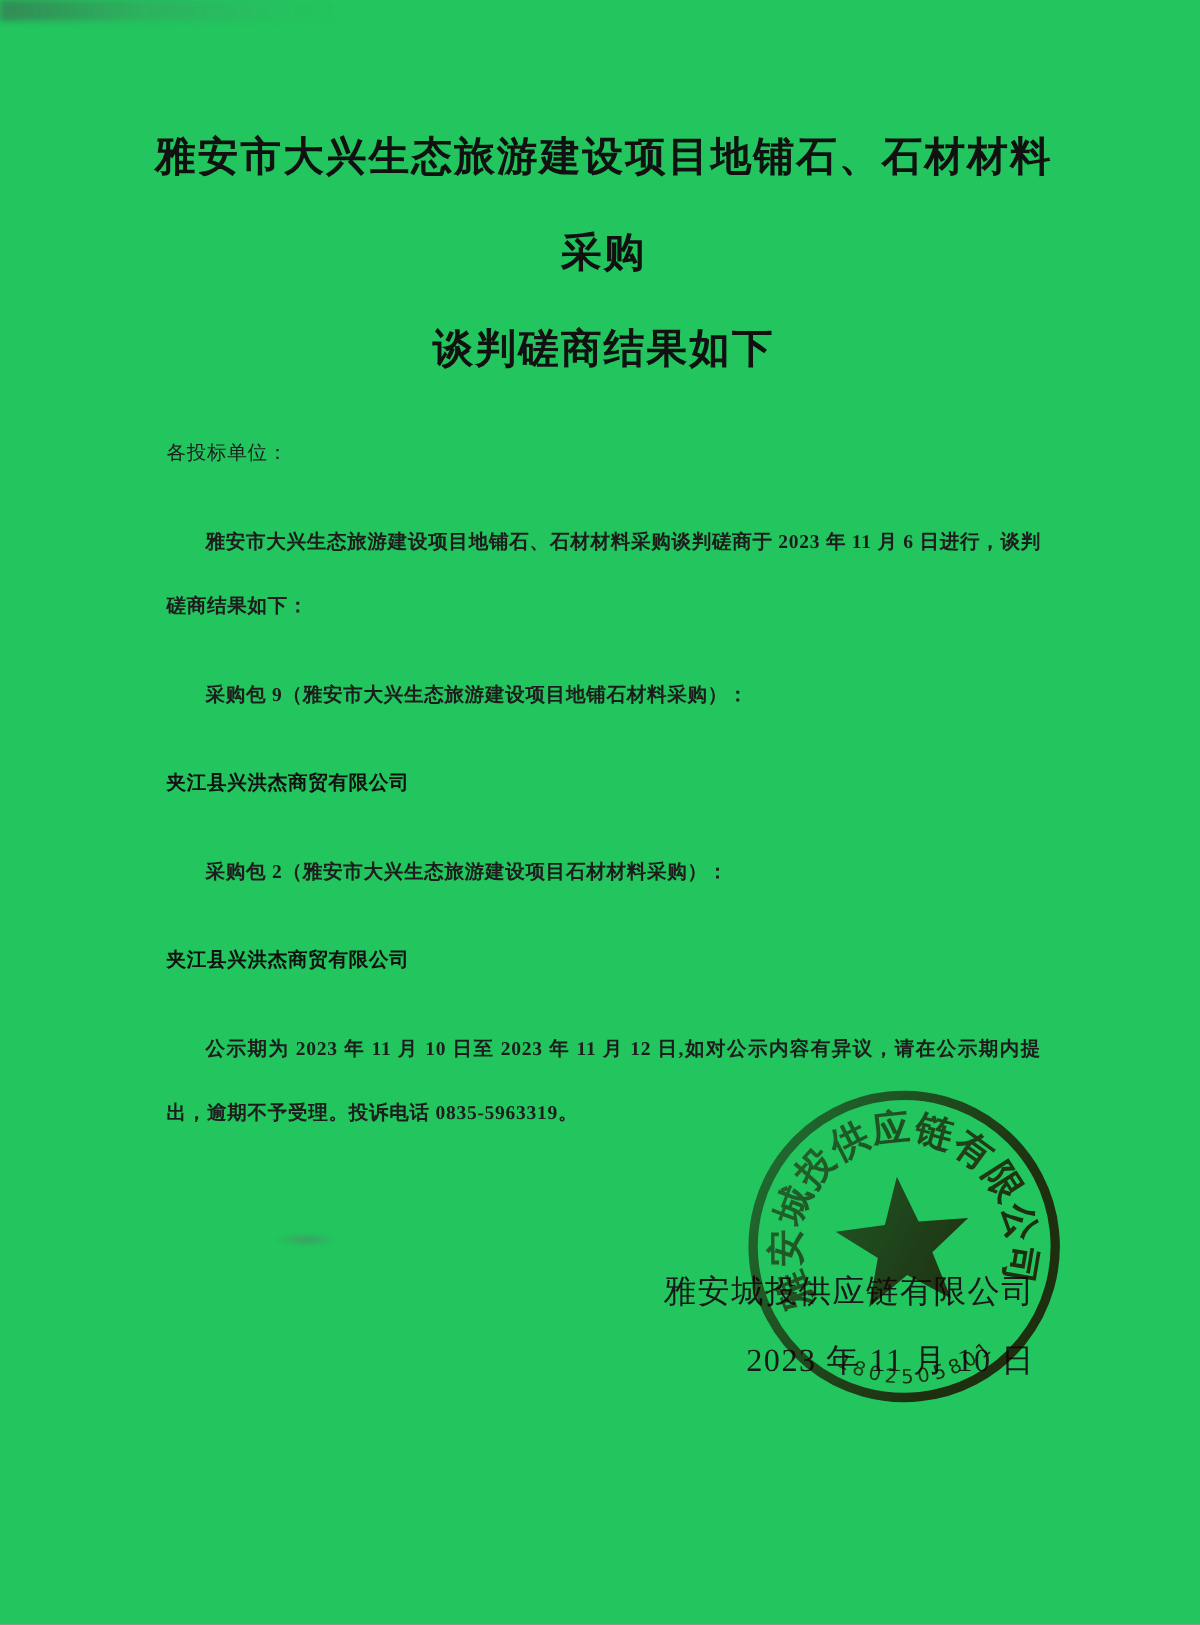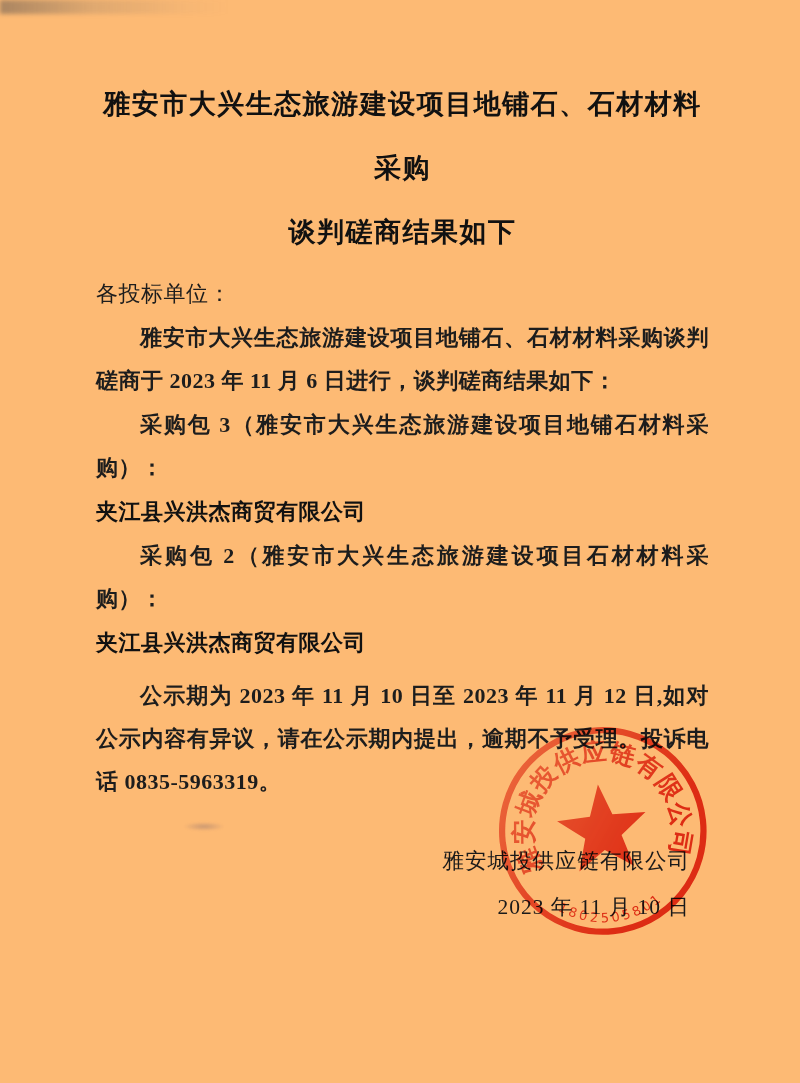--- a/index.html
+++ b/index.html
@@ -1,21 +1,21 @@
 <!DOCTYPE html>
 <html><head>
 <meta charset="utf-8">
 <style>
   html, body { margin: 0; padding: 0; background: #888; }
   .page {
     position: relative;
     width: 800px;
     height: 1083px;
     margin: 0 auto;
-    background: #fdba74;
+    background: #22c55e;
     overflow: hidden;
     font-family: "Liberation Serif", "DejaVu Serif", serif;
     color: #1d1d1d;
   }
   
   .smudge-top {
     position: absolute; left: 0; top: 0; width: 230px; height: 14px;
     background: linear-gradient(90deg, rgba(70,70,75,.45), rgba(90,90,95,.18) 40%, rgba(120,120,125,.05) 80%, transparent);
     filter: blur(2px);
   }
@@ -33,22 +33,22 @@
   .doc-title {
     text-align: center;
     font-weight: bold;
     font-size: 27px;
     line-height: 64px;
     letter-spacing: 1.5px;
     color: #111;
     margin: 0 0 8px 0;
   }
   .body-text p {
-    margin: 1px;
-    font-size: 22px;
+    margin: 16px;
+    font-size: 13px;
     line-height: 43px;
     letter-spacing: 0.5px;
     text-align: justify;
   }
   .indent { text-indent: 2em; font-weight: bold; }
   .winner { font-weight: bold; color: #111; }
   .notice { margin-top: 10px !important; }
   .signature-block {
     position: absolute;
     right: 110px;
@@ -96,21 +96,21 @@
 
   <div class="content">
     <h1 class="doc-title">
       <span>雅安市大兴生态旅游建设项目地铺石、石材材料采购</span><br>
       <span>谈判磋商结果如下</span>
     </h1>
 
     <div class="body-text">
       <p>各投标单位：</p>
       <p class="indent">雅安市大兴生态旅游建设项目地铺石、石材材料采购谈判磋商于 2023 年 11 月 6 日进行，谈判磋商结果如下：</p>
-      <p class="indent">采购包 3（雅安市大兴生态旅游建设项目地铺石材料采购）：</p>
+      <p class="indent">采购包 9（雅安市大兴生态旅游建设项目地铺石材料采购）：</p>
       <p class="winner">夹江县兴洪杰商贸有限公司</p>
       <p class="indent">采购包 2（雅安市大兴生态旅游建设项目石材材料采购）：</p>
       <p class="winner">夹江县兴洪杰商贸有限公司</p>
       <p class="indent notice">公示期为 2023 年 11 月 10 日至 2023 年 11 月 12 日,如对公示内容有异议，请在公示期内提出，逾期不予受理。投诉电话 0835-5963319。</p>
     </div>
   </div>
 
   <div class="signature-block">
     <div>雅安城投供应链有限公司</div>
     <div>2023 年 11 月 10 日</div>

